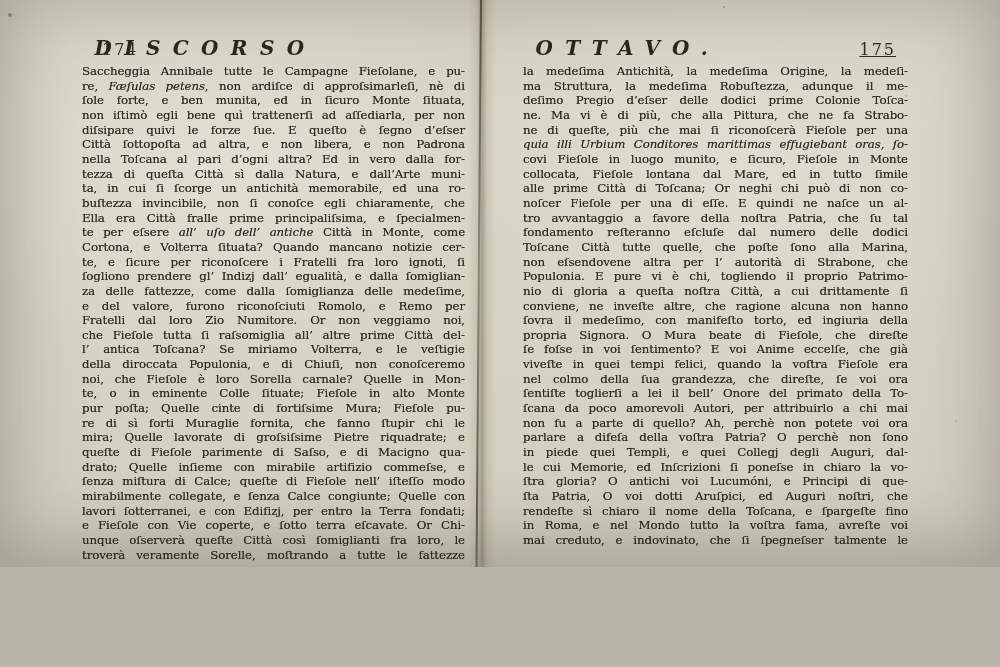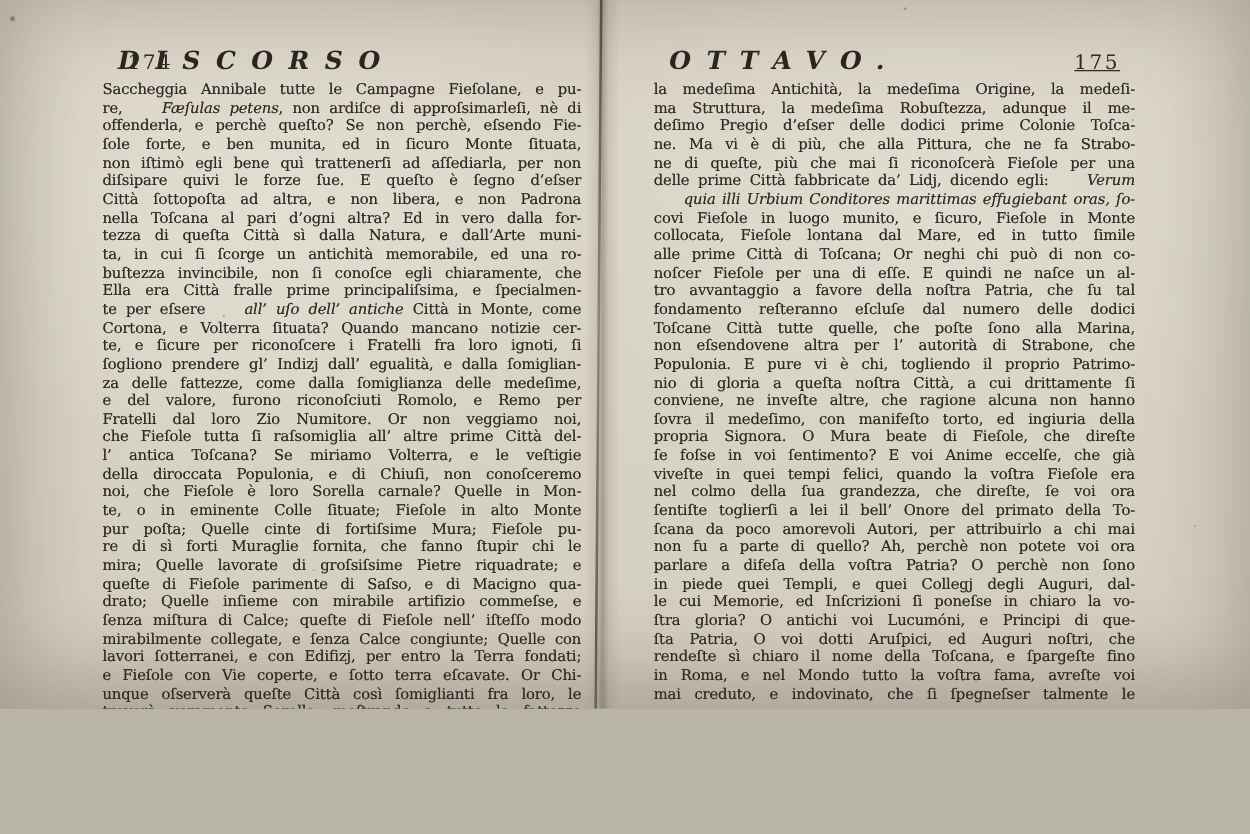--- a/index.html
+++ b/index.html
@@ -37,21 +37,21 @@
     font-size:20px;letter-spacing:0.62em;color:#2a261f;text-indent:0.62em;
   }
   .textblock{position:absolute;top:64px;}
   .page-left .textblock{left:82px;width:383px;}
   .page-right .textblock{left:29px;width:385px;}
   .tline{
     font-size:11.8px;line-height:14.65px;color:#2e2a23;
     letter-spacing:-0.1px;text-align:justify;text-align-last:justify;
     white-space:normal;text-shadow:0 0 0.4px rgba(46,42,35,.65);
   }
-  .tline .it{font-style:italic;margin-left:24px;}
+  .tline .it{font-style:italic;}
   .catchword{
     position:absolute;top:576px;font-size:11.8px;line-height:14.65px;
     color:#2e2a23;text-align:right;text-shadow:0 0 0.4px rgba(46,42,35,.65);
   }
   .page-left .catchword{left:82px;width:383px;padding-right:32px;box-sizing:border-box;}
   .page-right .catchword{left:29px;width:385px;padding-right:28px;box-sizing:border-box;}
   .specks{position:absolute;left:0;top:0;width:2px;height:2px;border-radius:50%;
     background:rgba(85,75,58,.0);
     box-shadow:
       9px 14px 0 1px rgba(75,66,50,.45),
@@ -72,21 +72,20 @@
 <div class="spread">
 
   <div class="page page-left">
     <div class="header">
       <span class="pagenum pagenum-left">174</span>
       <span class="running">DISCORSO</span>
     </div>
     <div class="textblock" id="left-lines">
         <div class="tline"><span>Saccheggia Annibale tutte le Campagne Fieſolane, e pu-</span></div>
         <div class="tline"><span>re, </span><span class="it">Fæſulas petens</span><span>, non ardiſce di approſsimarleſi, nè di</span></div>
-        <div class="tline"><span>offenderla, e perchè queſto? Se non perchè, eſsendo Fie-</span></div>
         <div class="tline"><span>ſole forte, e ben munita, ed in ſicuro Monte ſituata,</span></div>
         <div class="tline"><span>non iſtimò egli bene quì trattenerſi ad aſſediarla, per non</span></div>
         <div class="tline"><span>diſsipare quivi le forze ſue. E queſto è ſegno d’eſser</span></div>
         <div class="tline"><span>Città ſottopoſta ad altra, e non libera, e non Padrona</span></div>
         <div class="tline"><span>nella Toſcana al pari d’ogni altra? Ed in vero dalla for-</span></div>
         <div class="tline"><span>tezza di queſta Città sì dalla Natura, e dall’Arte muni-</span></div>
         <div class="tline"><span>ta, in cui ſi ſcorge un antichità memorabile, ed una ro-</span></div>
         <div class="tline"><span>buſtezza invincibile, non ſi conoſce egli chiaramente, che</span></div>
         <div class="tline"><span>Ella era Città fralle prime principaliſsima, e ſpecialmen-</span></div>
         <div class="tline"><span>te per eſsere </span><span class="it">all’ uſo dell’ antiche</span><span> Città in Monte, come</span></div>
@@ -120,21 +119,20 @@
     <div class="header">
       <span class="running">OTTAVO.</span>
       <span class="pagenum pagenum-right">175</span>
     </div>
     <div class="textblock" id="right-lines">
         <div class="tline"><span>la medeſima Antichità, la medeſima Origine, la medeſi-</span></div>
         <div class="tline"><span>ma Struttura, la medeſima Robuſtezza, adunque il me-</span></div>
         <div class="tline"><span>deſimo Pregio d’eſser delle dodici prime Colonie Toſca-</span></div>
         <div class="tline"><span>ne. Ma vi è di più, che alla Pittura, che ne fa Strabo-</span></div>
         <div class="tline"><span>ne di queſte, più che mai ſi riconoſcerà Fieſole per una</span></div>
-        <div class="tline"><span>delle prime Città fabbricate da’ Lidj, dicendo egli: </span><span class="it">Verum</span></div>
         <div class="tline"><span class="it">quia illi Urbium Conditores marittimas effugiebant oras, ſo-</span></div>
         <div class="tline"><span>covi Fieſole in luogo munito, e ſicuro, Fieſole in Monte</span></div>
         <div class="tline"><span>collocata, Fieſole lontana dal Mare, ed in tutto ſimile</span></div>
         <div class="tline"><span>alle prime Città di Toſcana; Or neghi chi può di non co-</span></div>
         <div class="tline"><span>noſcer Fieſole per una di eſſe. E quindi ne naſce un al-</span></div>
         <div class="tline"><span>tro avvantaggio a favore della noſtra Patria, che ſu tal</span></div>
         <div class="tline"><span>fondamento reſteranno eſcluſe dal numero delle dodici</span></div>
         <div class="tline"><span>Toſcane Città tutte quelle, che poſte ſono alla Marina,</span></div>
         <div class="tline"><span>non eſsendovene altra per l’ autorità di Strabone, che</span></div>
         <div class="tline"><span>Populonia. E pure vi è chi, togliendo il proprio Patrimo-</span></div>

